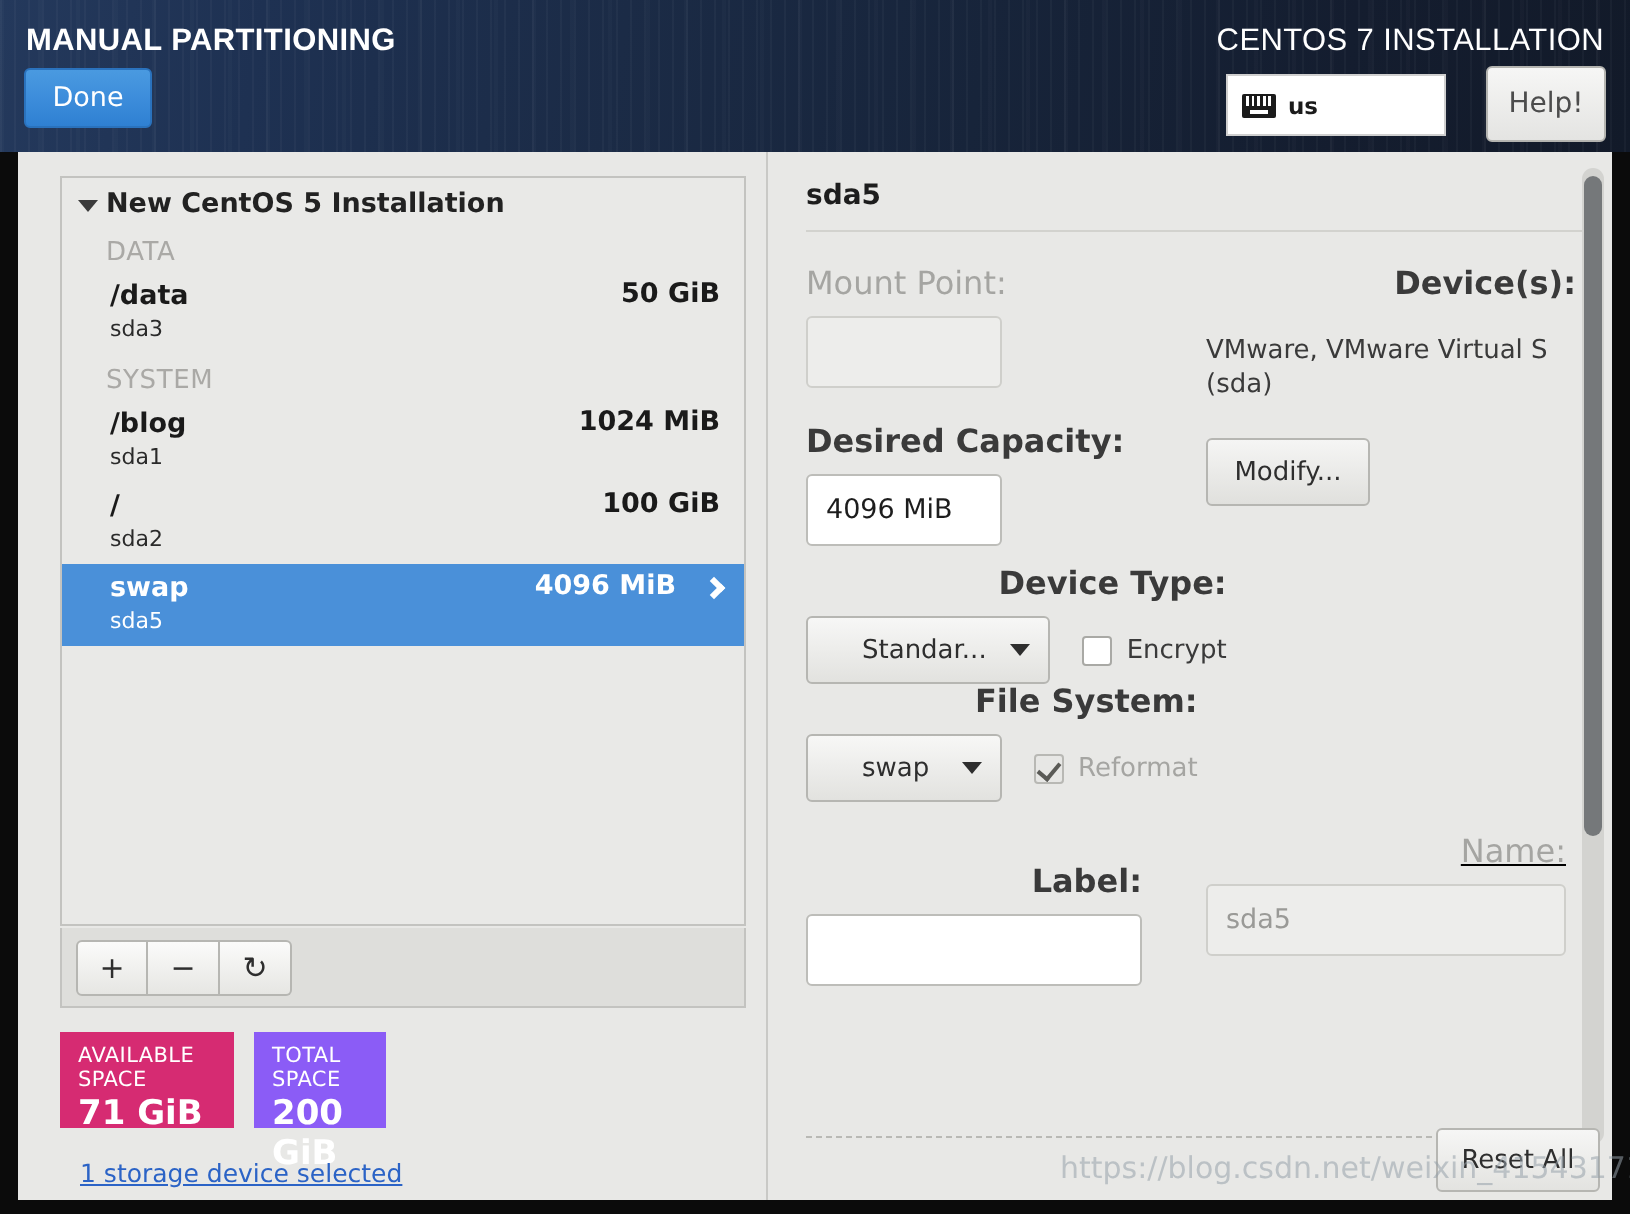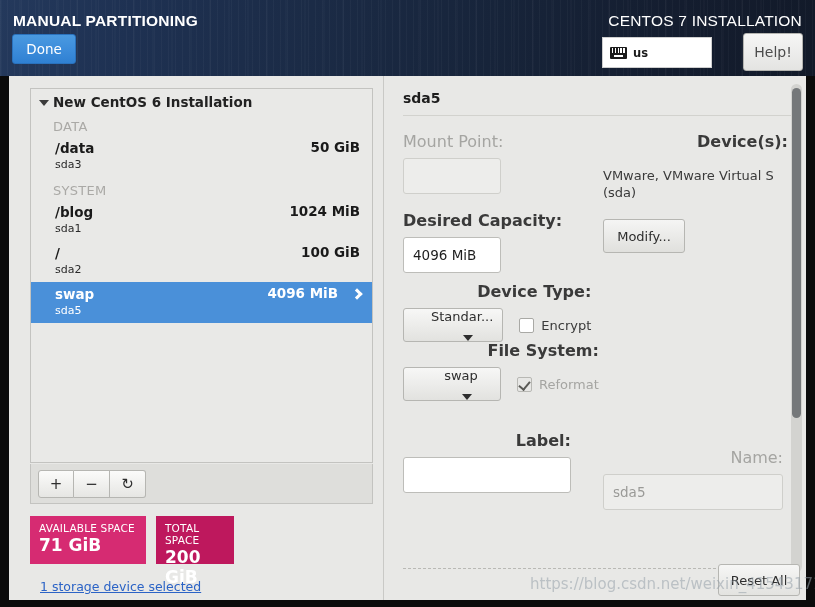--- a/index.html
+++ b/index.html
@@ -45,21 +45,21 @@
     position: absolute; left: 12px; top: 34px;
     width: 64px; height: 30px;
     background: linear-gradient(180deg, #4a9ae0 0%, #3d8ddb 50%, #2f80d2 100%);
     border: 1px solid #2a72bd;
     border-radius: 3px;
     color: #fff; font-size: 13.5px;
     display: flex; align-items: center; justify-content: center;
     cursor: pointer;
   }
   .kbd-box {
-    position: absolute; right: 103px; top: 37px;
+    position: absolute; right: 92px; top: 37px;
     width: 110px; height: 31px;
     background: #fff; border: 1px solid #cfcfcf;
     display: flex; align-items: center; padding-left: 7px; gap: 6px;
   }
   .kbd-glyph {
     width: 17px; height: 12px; background: #1b1b1b;
     border-radius: 1px; position: relative; flex: none;
   }
   .kbd-glyph::before {
     content: ""; position: absolute; left: 1.5px; top: 1.5px;
@@ -160,23 +160,23 @@
     background: linear-gradient(180deg, #fbfbfa 0%, #e6e6e3 100%);
     border: 1px solid #b6b6b2;
     display: flex; align-items: center; justify-content: center;
     font-size: 15px; color: #2e2e2e; cursor: pointer;
   }
   .tbtn + .tbtn { border-left: none; }
   .tbtn:first-child { border-radius: 3px 0 0 3px; }
   .tbtn:last-child { border-radius: 0 3px 3px 0; }
 
   .space-row { position: absolute; left: 21px; top: 440px; display: flex; gap: 10px; }
-  .space-box { width: 116px; height: 48px; padding: 6px 0 0 9px; color: #fff; }
+  .space-box { width: 87px; height: 48px; padding: 6px 0 0 9px; color: #fff; }
   .space-box.avail { background: #d62b72; }
-  .space-box.total { background: #be185d; width: 78px; }
+  .space-box.total { background: #8b5cf6; width: 66px; }
   .space-cap { font-size: 10.5px; letter-spacing: 0.2px; }
   .space-val { font-size: 17px; font-weight: bold; margin-top: 1px; }
 
   .dev-link {
     position: absolute; left: 31px; top: 503px;
     font-size: 12.5px; color: #2b63c6; text-decoration: underline; cursor: pointer;
   }
 
   
   .right-pane { position: absolute; left: 375px; top: 0px; width: 422px; height: 524px; }
@@ -195,21 +195,21 @@
     background: #fff; border: 1px solid #bdbdb9; border-radius: 3px;
     font-size: 13.5px; color: #1d1d1d; padding: 0 9px;
     font-family: "DejaVu Sans", sans-serif;
   }
   .txt-input.disabled { background: #ededeb; border-color: #cfcfcb; }
   .combo {
     height: 34px; min-width: 98px;
     background: linear-gradient(180deg, #f7f7f6 0%, #e2e2df 100%);
     border: 1px solid #b6b6b2; border-radius: 3px;
     display: flex; align-items: center; justify-content: space-between;
-    padding: 0 9px 0 27px; font-size: 13px; color: #2e2e2e; cursor: pointer; flex-direction: column;
+    padding: 0 9px 0 27px; font-size: 13px; color: #2e2e2e; cursor: pointer;
   }
   .caret {
     width: 0; height: 0; margin-left: 12px;
     border-left: 5px solid transparent; border-right: 5px solid transparent;
     border-top: 6px solid #2e2e2e;
   }
   .chk-row { display: flex; align-items: flex-start; gap: 7px; }
   .chk {
     width: 15px; height: 15px; background: #fff;
     border: 1px solid #a9a9a5; border-radius: 2px;
@@ -282,21 +282,21 @@
   <div class="body-frame"></div>
 
   <div class="content">
     <div class="vdivider"></div>
 
     <div class="left-pane">
 
       <div class="part-list">
         <div class="tree-root">
           <span class="tri"></span>
-          <span>New CentOS 6 Installation</span>
+          <span>New CentOS 5 Installation</span>
         </div>
 
         <div class="grp-label">DATA</div>
         <div class="part-row">
           <div class="pname">/data</div>
           <div class="pdev">sda3</div>
           <div class="psize">50 GiB</div>
         </div>
 
         <div class="grp-label">SYSTEM</div>
@@ -392,21 +392,21 @@
             <span class="chk-lbl dim">Reformat</span>
           </div>
         </div>
       </div>
 
       <div style="position:absolute;left:19px;top:355px;">
         <div class="fld-label">Label:</div>
         <input class="txt-input" style="margin-top: 7px; width: 168px;" value="">
       </div>
 
-      <div style="position:absolute;left:219px;top:372px;">
+      <div style="position:absolute;left:219px;top:340px;text-decoration:underline;">
         <div class="fld-label dim">Name:</div>
         <input class="txt-input disabled" style="margin-top: 7px; width: 180px; color: rgb(154, 154, 151);" disabled="" value="sda5">
       </div>
 
       <div class="dash-line"></div>
 
       <div class="scroll-track">
         <div class="scroll-thumb"></div>
       </div>
     </div>

